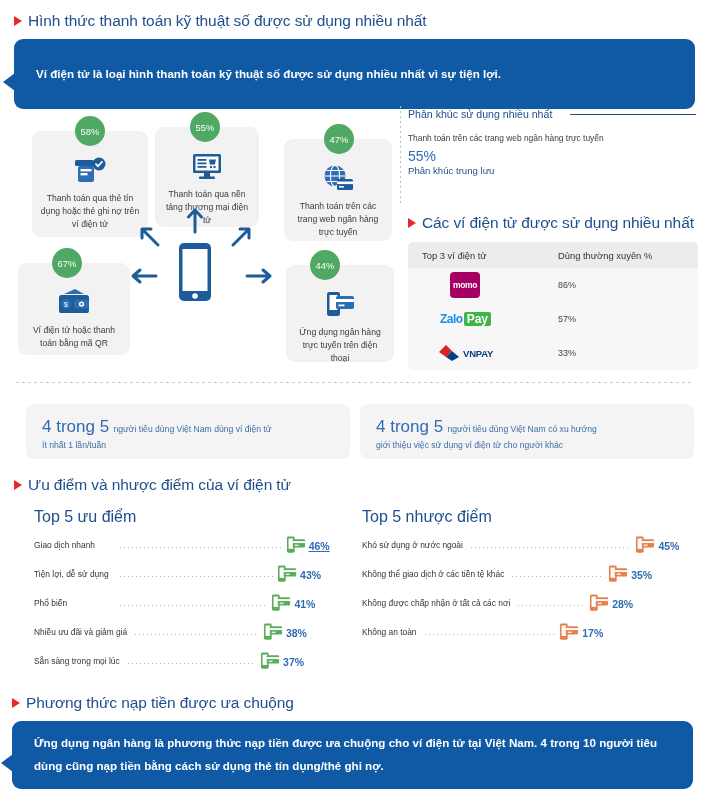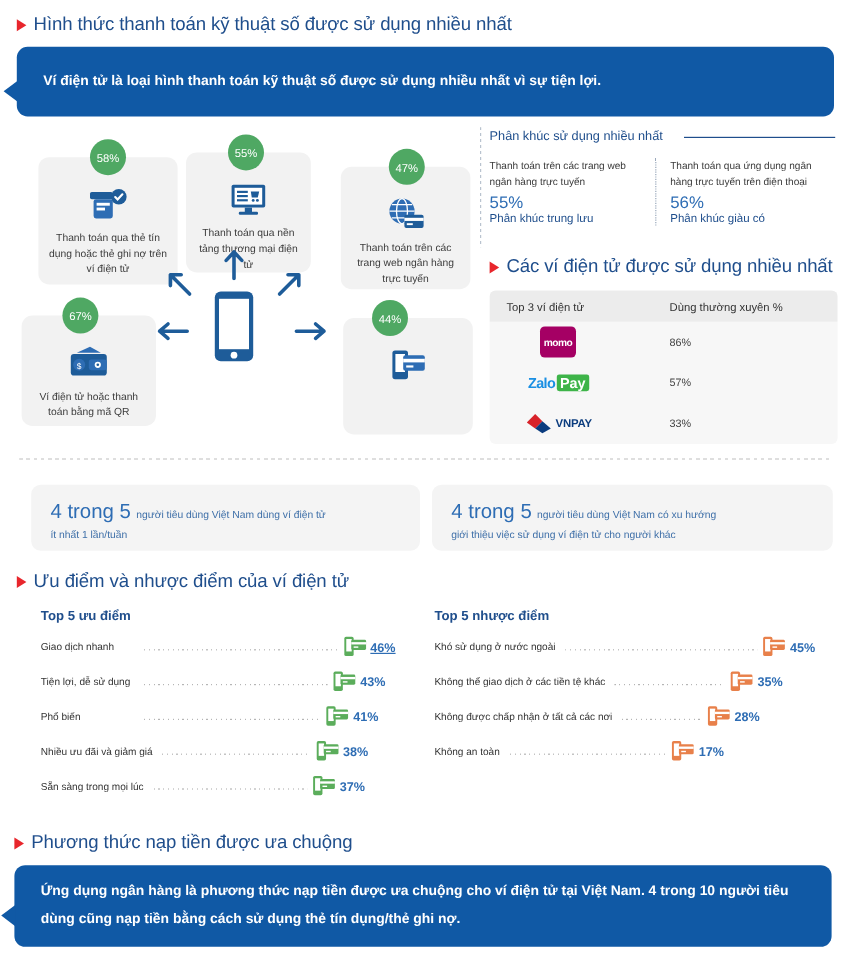--- a/index.html
+++ b/index.html
@@ -120,42 +120,42 @@
   
   .stat-box {
     position:absolute; background:#f4f4f4; border-radius:8px; padding:13px 16px;
   }
   .stat-big { font-size:17px; color:#2E6DB4; font-weight:400; }
   .stat-small { font-size:8.6px; color:#3E6FA8; }
   .stat-sub { font-size:8.6px; color:#3E6FA8; line-height:1.6; margin-top:2px;}
 
   
   #proscons { position: absolute; left: 22px; top: 484px; width: 672px; }
-  .pc-head { font-size:11px; color:#1F4E8C; font-weight:700; margin-bottom: 6px; }
+  .pc-head { font-size:16px; color:#1F4E8C; font-weight:400; margin-bottom: 6px; }
   .pc-col { position:absolute; top:0; }
   .bar-row { position:relative; height: 29px; }
   .bar-label { position:absolute; left:0; top:8px; font-size:8.4px; color:#333; white-space:nowrap; }
   .leader { position:absolute; top:15px; height:1px;
             background: repeating-linear-gradient(to right,#b5b5b5 0 1px,transparent 1px 4px); }
   .bar-ic { position:absolute; top:2px; }
   .bar-val { position:absolute; top:8px; font-size:10.5px; color:#2E6DB4; font-weight:700; }
 
   
   #bottom { position:absolute; left:12px; top:694px; width:681px; }
   #bottom .bubble { margin-top: 9px; line-height: 1.95; }
 </style>
 </head>
 <body>
 
 <div style="position:absolute;left:14px;top:12px;width:681px;">
   <div class="sec-head">
     <span class="tri"></span>
     <span>Hình thức thanh toán kỹ thuật số được sử dụng nhiều nhất</span>
   </div>
-  <div class="bubble" style="margin-top:9px;height:58px;display:flex;align-items:center;">
+  <div class="bubble" style="margin-top:9px;height:70px;display:flex;align-items:center;">
     <span>Ví điện tử là loại hình thanh toán kỹ thuật số được sử dụng nhiều nhất vì sự tiện lợi.</span>
   </div>
 </div>
 
 <div id="diagram">
 
   <div class="pct" style="left:61px;top:4px;">58%</div>
   <div class="card" style="left:18px;top:19px;width:116px;height:106px;">
     <div class="ic">
       <svg width="36" height="32" viewBox="0 0 36 32">
@@ -226,20 +226,21 @@
   <div class="card" style="left:272px;top:153px;width:108px;height:97px;">
     <div class="ic">
       <svg width="34" height="30" viewBox="0 0 34 30">
         <rect x="4" y="3" width="13" height="24" rx="2.2" fill="#1E5C99"></rect>
         <rect x="6.5" y="6" width="8" height="15" fill="#fff"></rect>
         <rect x="13" y="7" width="18" height="13" rx="1.8" fill="#2E6DB4"></rect>
         <rect x="13" y="10" width="18" height="3" fill="#fff"></rect>
         <rect x="15.5" y="15.5" width="6" height="1.8" fill="#fff"></rect>
       </svg>
     </div>
+    <div>Ứng dụng ngân hàng trực tuyến trên điện thoại</div>
   </div>
 
   <div id="phone-center">
     <svg width="36" height="62" viewBox="0 0 36 62">
       <rect x="2" y="2" width="32" height="58" rx="5" fill="#1E5C99"></rect>
       <rect x="5.5" y="8" width="25" height="42" fill="#fff"></rect>
       <circle cx="18" cy="55" r="2.8" fill="#fff"></circle>
     </svg>
   </div>
 
@@ -274,25 +275,20 @@
 <div id="segments">
   <div class="seg-title">
     <span>Phân khúc sử dụng nhiều nhất</span>
     <span class="rule"></span>
   </div>
   <div class="seg-cols">
     <div class="seg-col">
       <div class="seg-desc">Thanh toán trên các trang web ngân hàng trực tuyến</div>
       <div class="seg-val">55%</div>
       <div class="seg-label">Phân khúc trung lưu</div>
-    </div>
-    <div class="seg-col">
-      <div class="seg-desc">Thanh toán qua ứng dụng ngân hàng trực tuyến trên điện thoại</div>
-      <div class="seg-val">56%</div>
-      <div class="seg-label">Phân khúc giàu có</div>
     </div>
   </div>
 </div>
 
 <div id="wallets">
   <div class="sec-head">
     <span class="tri"></span>
     <span>Các ví điện tử được sử dụng nhiều nhất</span>
   </div>
   <div class="wtable">

